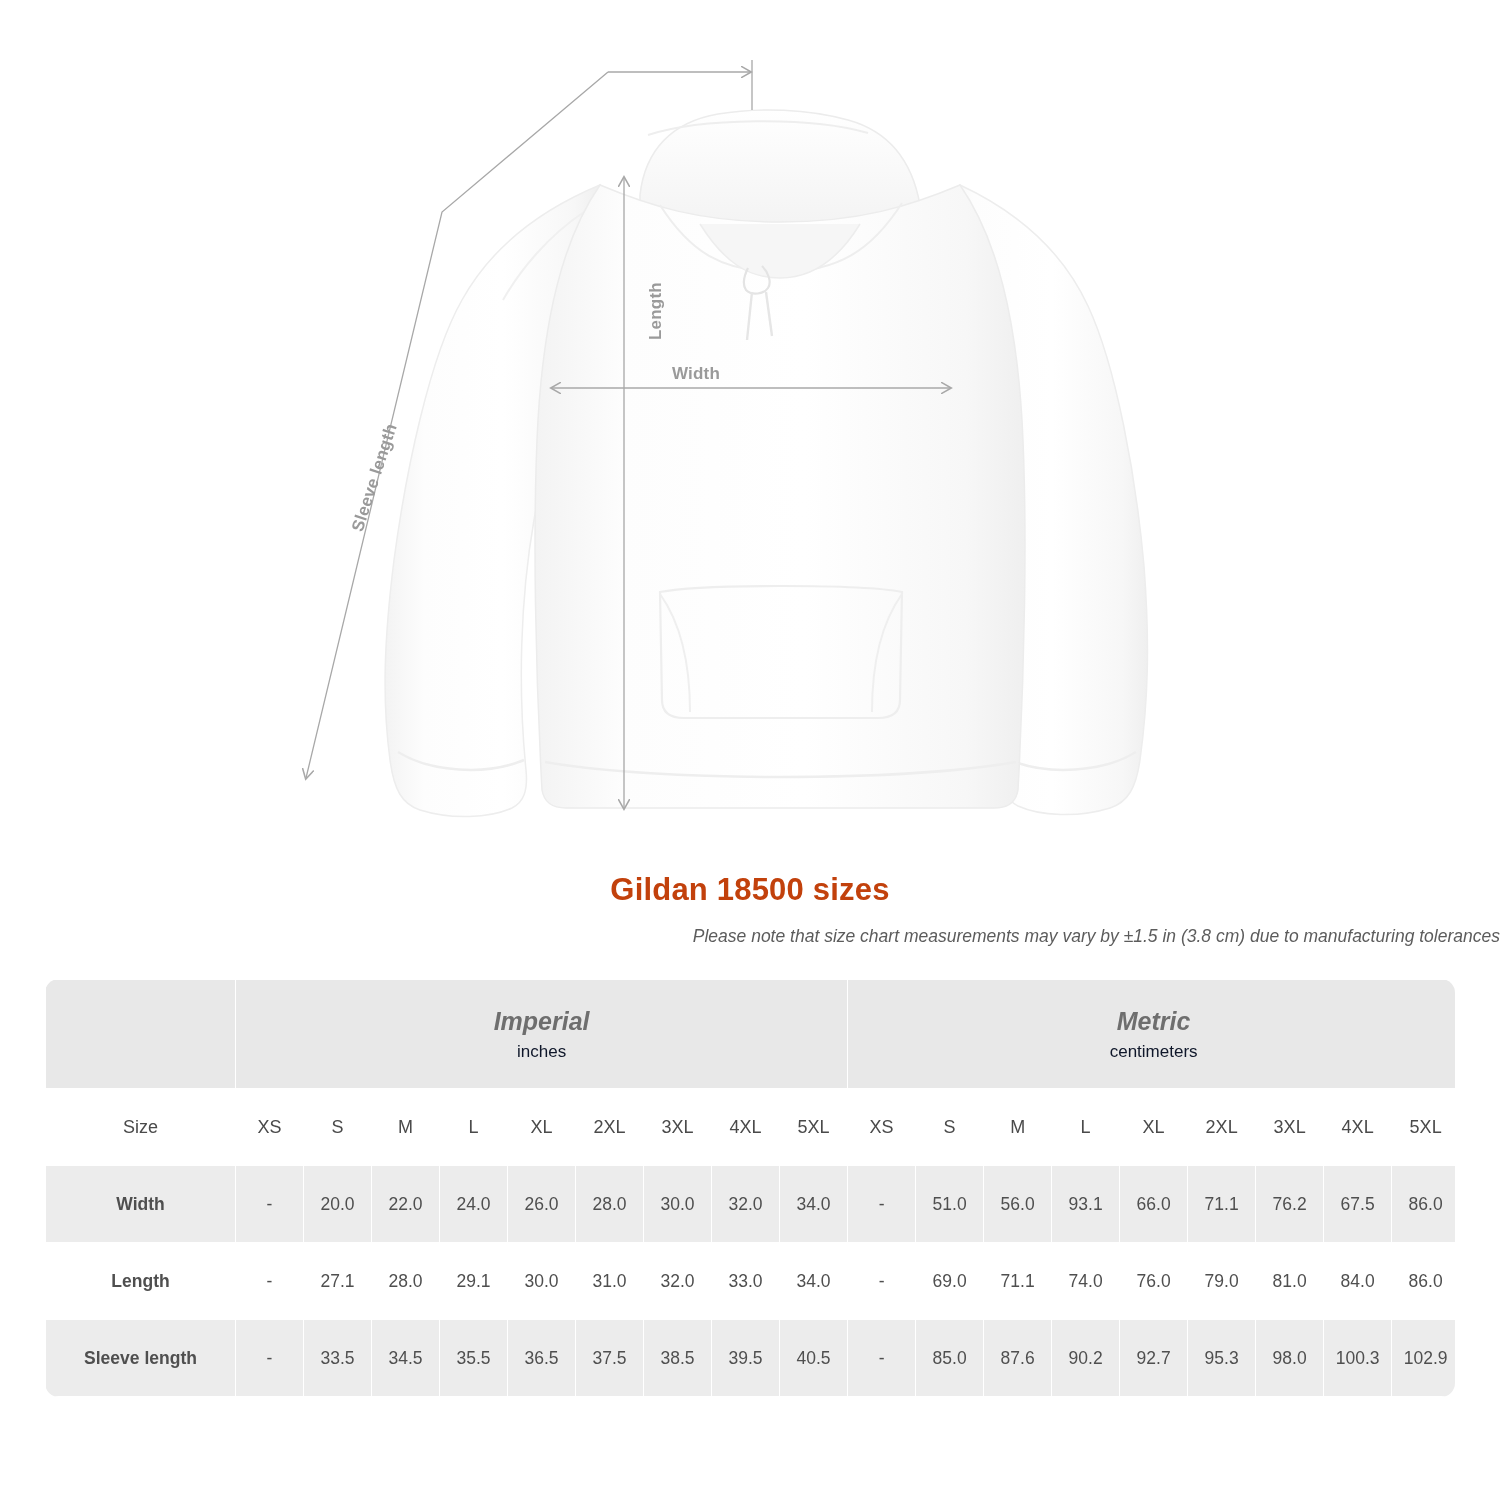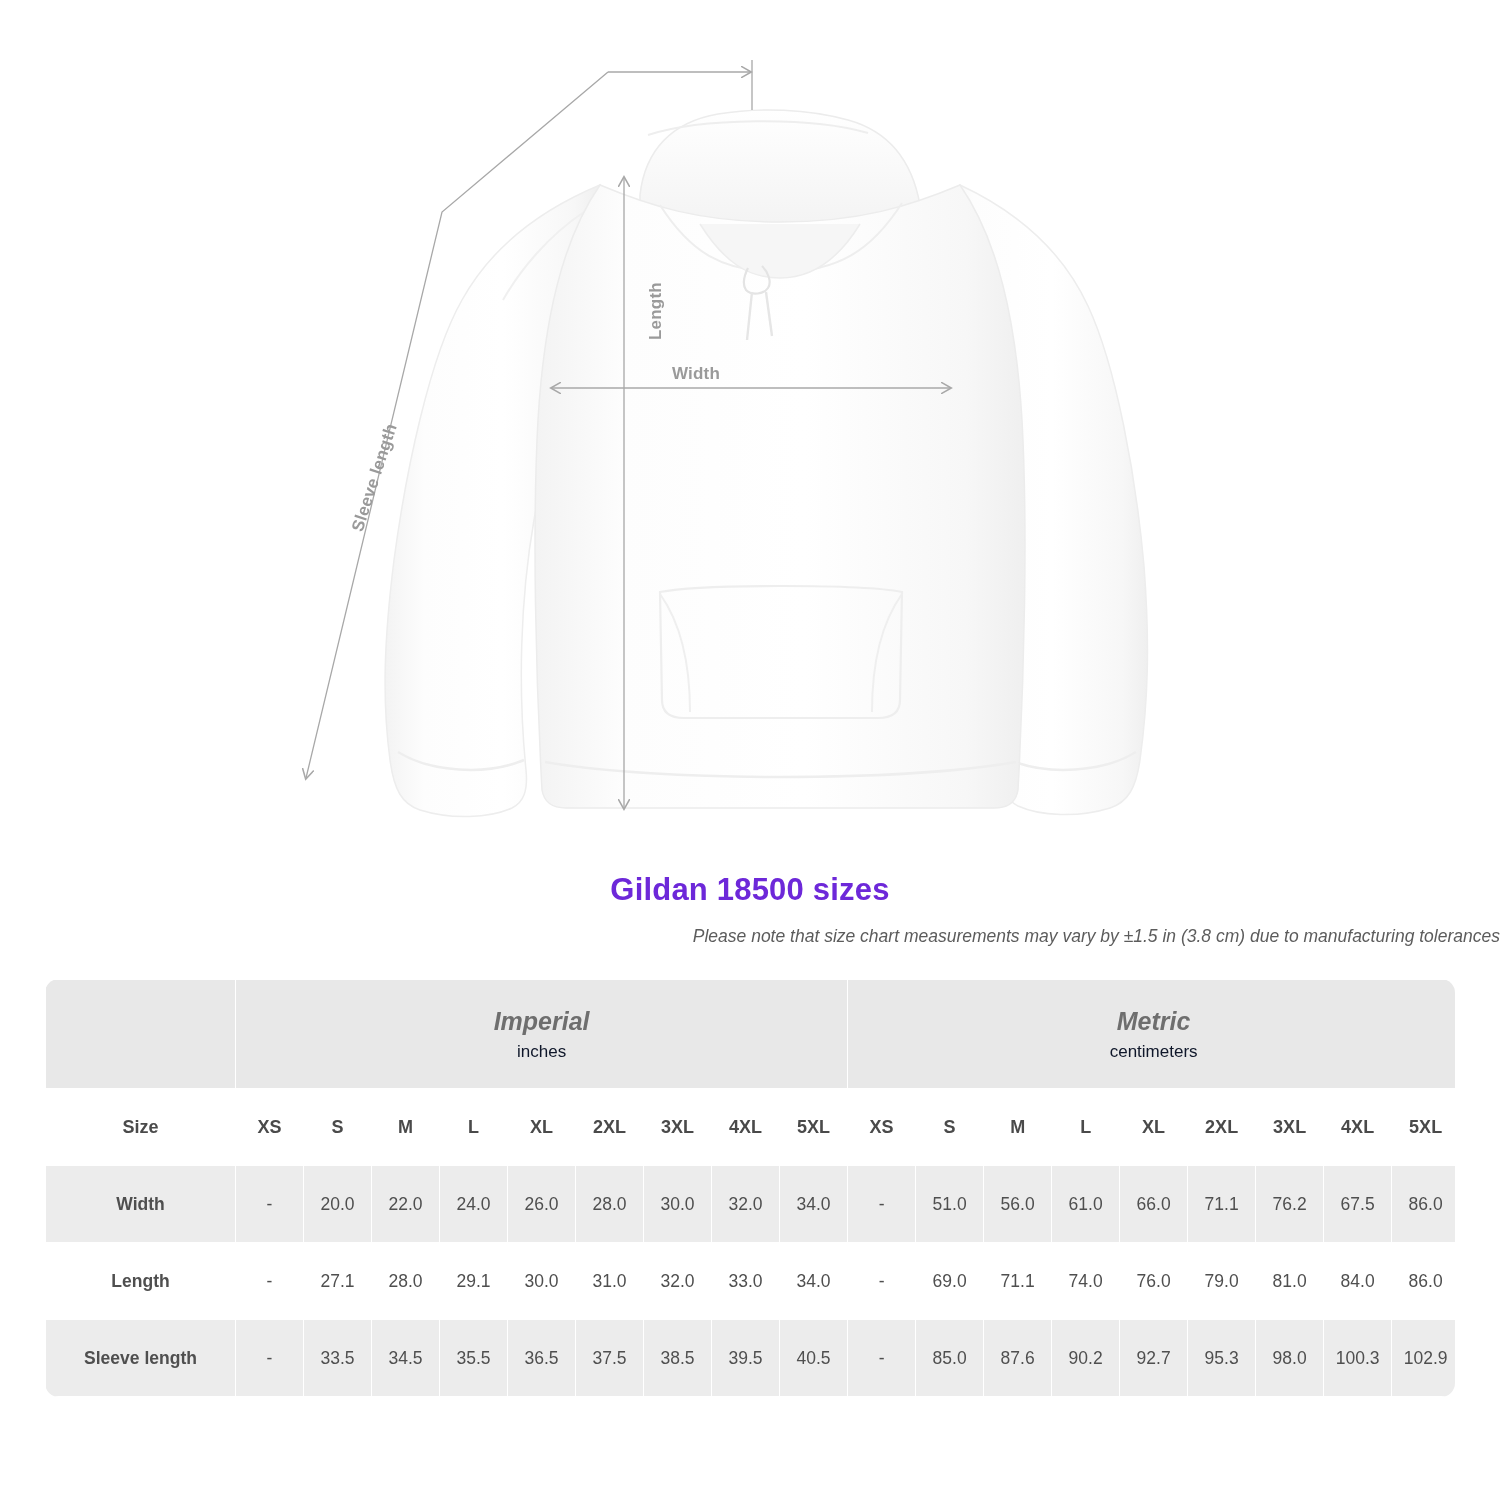--- a/index.html
+++ b/index.html
@@ -50,21 +50,21 @@
   }
 
   
   .title-block {
     text-align: center;
     margin-top: 12px;
   }
   .chart-title {
     font-size: 31px;
     font-weight: bold;
-    color: #6d28d9;
+    color: #c2410c;
     margin: 4px 0 18px 0;
     letter-spacing: 0.2px;
   }
   .chart-note {
     font-size: 17.5px;
     font-style: italic;
     color: #5c5c5c;
     margin: 0;
     text-align: right;
   }
@@ -101,21 +101,21 @@
     margin-bottom: 6px;
   }
   .unit-head .unit-sub {
     font-size: 17px;
     color: #0f172a;
     display: block;
   }
   tr.header-row td {
     height: 76px;
     background: #ffffff;
-    font-weight: bold;
+    font-weight: normal;
     font-size: 18px;
     color: #4a4a4a;
   }
   tr.header-row td.rowlabel {
     background: #ffffff;
   }
   tr.data-row td {
     height: 76px;
   }
   tr.row-shade-a td { background: #ececec; }
@@ -273,21 +273,21 @@
           <td class="val">22.0</td>
           <td class="val">24.0</td>
           <td class="val">26.0</td>
           <td class="val">28.0</td>
           <td class="val">30.0</td>
           <td class="val">32.0</td>
           <td class="val">34.0</td>
           <td class="val">-</td>
           <td class="val">51.0</td>
           <td class="val">56.0</td>
-          <td class="val">61.0</td>
+          <td class="val">93.1</td>
           <td class="val">66.0</td>
           <td class="val">71.1</td>
           <td class="val">76.2</td>
           <td class="val">67.5</td>
           <td class="val">86.0</td>
         </tr>
 
         <tr class="data-row row-shade-b">
           <td class="rowlabel">Length</td>
           <td class="val">-</td>

